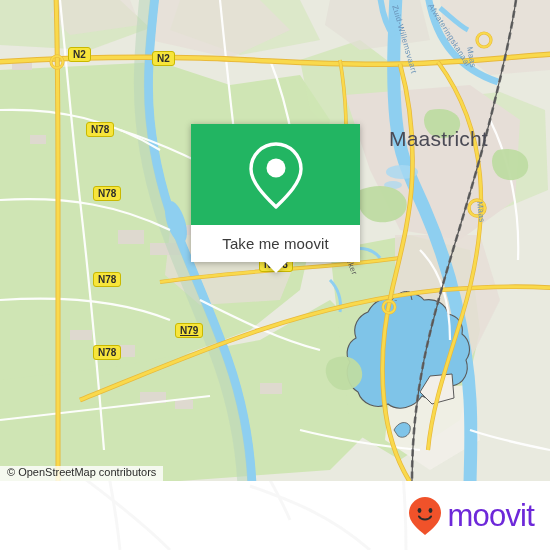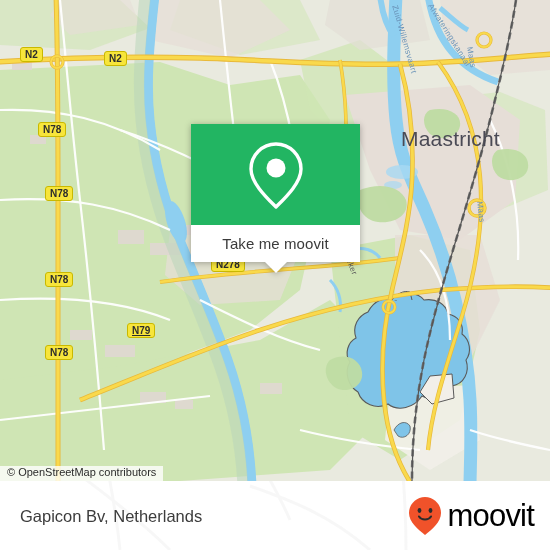--- a/index.html
+++ b/index.html
@@ -28,31 +28,31 @@
     border-radius: 3px;
     color: #2d2d2d;
     font-size: 10px;
     font-weight: bold;
     line-height: 13px;
     height: 15px;
     padding: 0 4px;
     text-align: right;
     white-space: nowrap;
     font-family: "Liberation Sans", sans-serif;
+    margin-left: 48px;
   }
 
   
   .place-label {
     position: absolute;
     color: #4a4a55;
     font-size: 21px;
     font-family: "Liberation Sans", sans-serif;
     white-space: nowrap;
     letter-spacing: 0.2px;
-    margin-left: 12px;
   }
   .water-label {
     position: absolute;
     color: #6a93b8;
     font-size: 8px;
     font-family: "Liberation Sans", sans-serif;
     white-space: nowrap;
     letter-spacing: 0.4px;
   }
 
@@ -122,21 +122,21 @@
     white-space: nowrap;
   }
   #brand {
     position: absolute;
     right: 16px; top: 50%;
     transform: translateY(-50%);
     display: flex; align-items: center; gap: 5px;
   }
   #brand-word {
     font-size: 31px;
-    color: #000000;
+    color: #6d28d9;
     font-family: "Liberation Sans", sans-serif;
     letter-spacing: -0.8px;
     line-height: 31px;
   }
 </style>
 </head>
 <body>
 
 <div id="app">
 
@@ -315,21 +315,20 @@
         <path d="M104,450 C110,480 116,510 120,550"></path>
         <path d="M210,396 C240,430 268,470 290,520"></path>
         <path d="M300,430 C340,440 380,446 420,450 C470,455 515,458 550,460"></path>
         <path d="M400,440 C404,480 406,515 406,550"></path>
         <path d="M60,460 C100,490 140,520 170,550"></path>
         <path d="M470,430 C500,440 530,446 550,450"></path>
         <path d="M250,486 C290,500 330,515 370,550"></path>
       </g>
     </svg>
 
-    <div id="footer-title">Gapicon Bv, Netherlands</div>
 
     <div id="brand">
       <svg width="34" height="40" viewBox="0 0 34 40">
         <path d="M17 1 C8.2 1 1 8.2 1 17 C1 26 10 33.5 17 39 C24 33.5 33 26 33 17 C33 8.2 25.8 1 17 1 Z" fill="#f0522a"></path>
         <ellipse cx="11.5" cy="14.5" rx="1.9" ry="2.4" fill="#2b2b2b"></ellipse>
         <ellipse cx="22.5" cy="14.5" rx="1.9" ry="2.4" fill="#2b2b2b"></ellipse>
         <path d="M11 20.5 C13.5 24.5 20.5 24.5 23 20.5" stroke="#2b2b2b" stroke-width="2.1" fill="none" stroke-linecap="round"></path>
       </svg>
       <span id="brand-word">moovit</span>
     </div>

